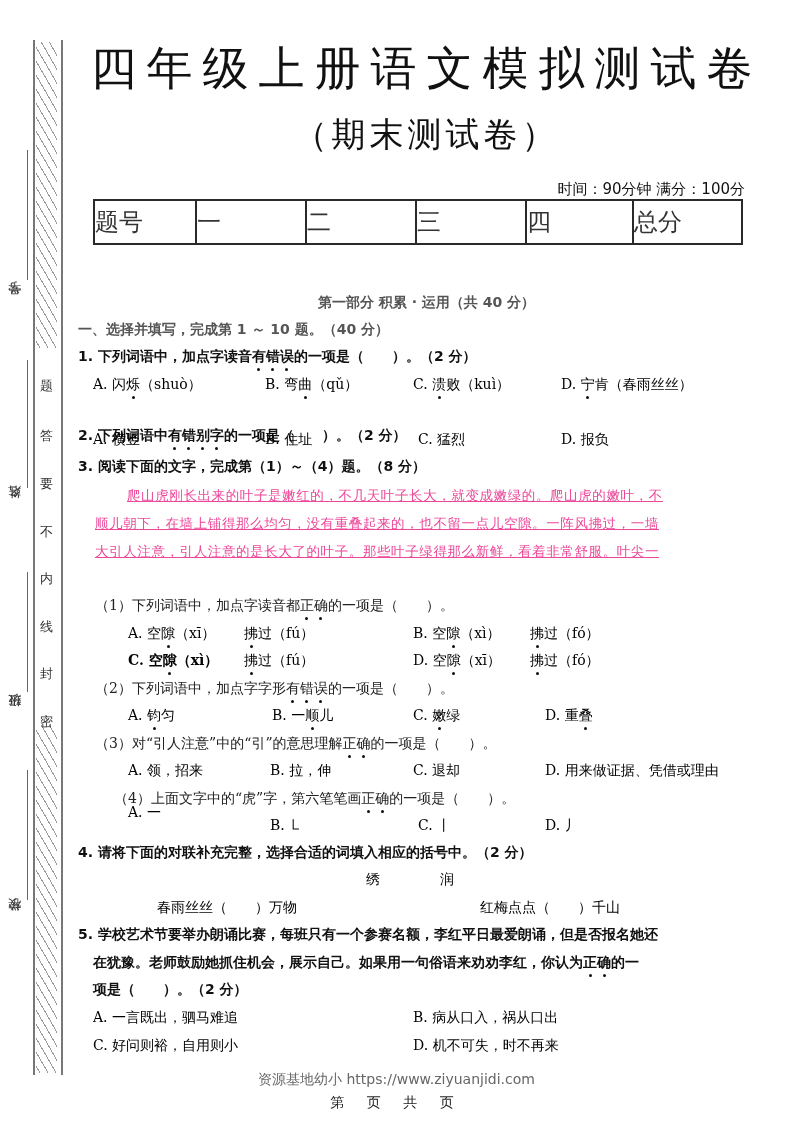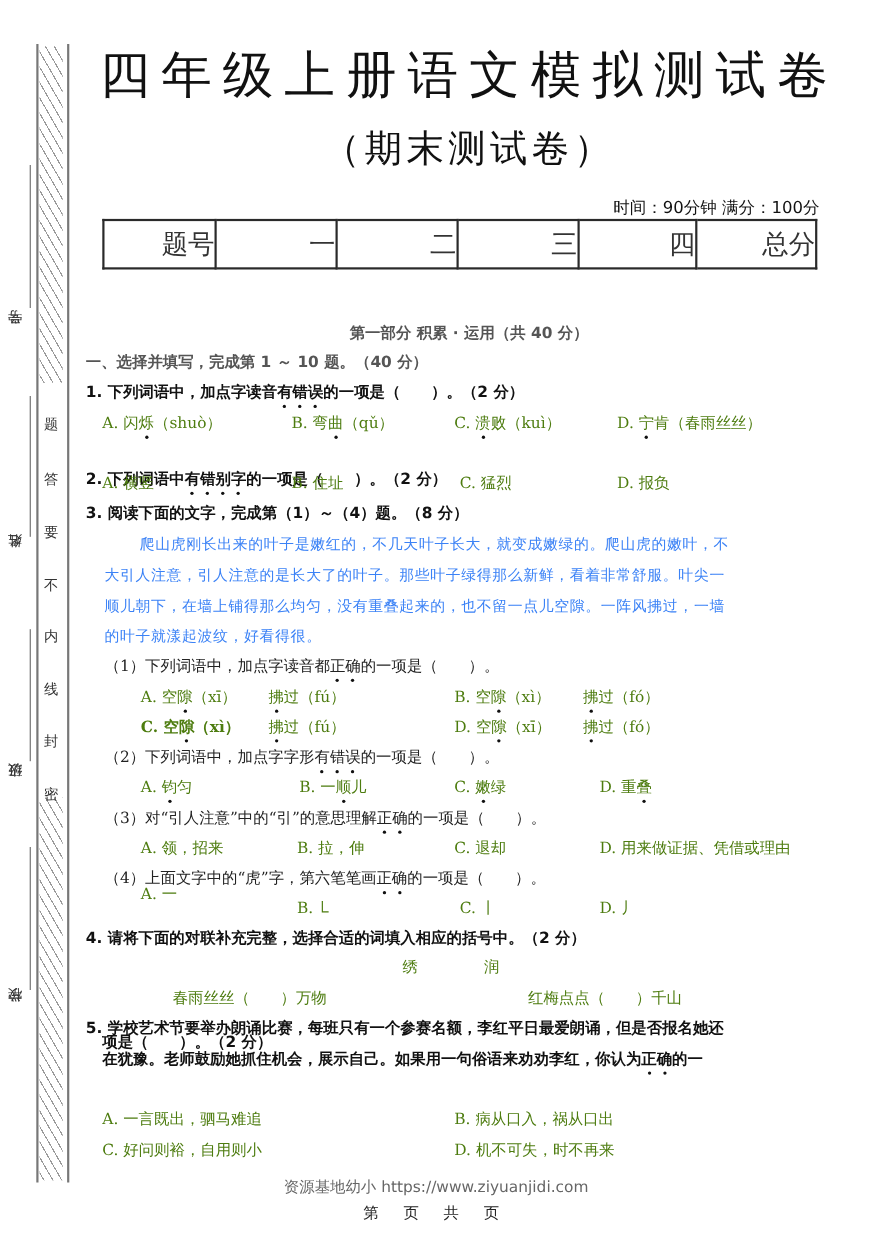--- a/index.html
+++ b/index.html
@@ -17,33 +17,33 @@
      left:6px; width:16px; text-align:center; }
   .side-line { left:27px; width:0; border-left:1.5px solid #666; }
 
   .title { left:60px; top:38px; width:733px; text-align:center; font-size:46px; letter-spacing:10px;
      font-family:"DejaVu Sans","Liberation Sans",sans-serif; font-weight:400; color:#111; }
   .subtitle { left:60px; top:112px; width:733px; text-align:center; font-size:34px; letter-spacing:4px;
      font-family:"DejaVu Sans","Liberation Sans",sans-serif; color:#111; }
   .timeinfo { right:48px; top:180px; font-size:15px; font-family:"DejaVu Sans","Liberation Sans",sans-serif; color:#111; }
 
   table.score { position:absolute; left:93px; top:199px; border-collapse:collapse; }
-  table.score td { border:2px solid #2a2a2a; height:42px; text-align:right; font-size:24px; color:#333;
+  table.score td { border:2px solid #2a2a2a; height:42px; text-align:left; font-size:24px; color:#333;
      font-family:"DejaVu Sans","Liberation Sans",sans-serif; padding:0;margin-left:48px; }
 
   .part-title { left:60px; width:733px; top:294px; text-align:center; font-size:14px; font-weight:bold; color:#555;
      font-family:"DejaVu Sans","Liberation Sans",sans-serif; }
   .sec-title { left:78px; top:321px; font-size:14px; font-weight:bold; color:#555;
      font-family:"DejaVu Sans","Liberation Sans",sans-serif; }
   .q { left:78px; font-size:14px; font-weight:bold; color:#111;
      font-family:"DejaVu Sans","Liberation Sans",sans-serif; white-space:nowrap; }
-  .opt { font-size:14px; color:#4d7c0f; white-space:nowrap; font-family:"DejaVu Serif","Liberation Serif",serif; }
+  .opt { font-size:14px; color:#000000; white-space:nowrap; font-family:"DejaVu Serif","Liberation Serif",serif; }
   .sub { left:95px; font-size:14px; color:#222; white-space:nowrap; font-family:"DejaVu Serif","Liberation Serif",serif; }
-  .passage { left:95px; width:650px; font-size:13.5px; color:#3b82f6; line-height:28px;
-     font-family:"DejaVu Serif","Liberation Serif",serif; letter-spacing:0.6px; }
+  .passage { left:95px; width:650px; font-size:13.5px; color:#ec4899; line-height:28px;
+     font-family:"DejaVu Serif","Liberation Serif",serif; letter-spacing:0.6px;text-decoration:underline; }
   .dot { display:inline-block; position:relative; }
   .dot::after { content:""; position:absolute; left:50%; bottom:-5px; width:3px; height:3px; margin-left:-1.5px;
      background:#111; border-radius:50%; }
   .footer1 { left:0; width:793px; top:1071px; text-align:center; font-size:14px; color:#666;
      font-family:"DejaVu Sans","Liberation Sans",sans-serif; }
   .footer2 { left:0; width:793px; top:1094px; text-align:center; font-size:14px; color:#222; letter-spacing:9px;
      font-family:"DejaVu Sans","Liberation Sans",sans-serif; }
 </style>
 </head>
 <body>
@@ -102,23 +102,22 @@
   <span>2. 下列词语中</span><span><span class="dot">有</span><span class="dot">错</span><span class="dot">别</span><span class="dot">字</span></span><span>的一项是（　　）。（2 分）</span>
 </div>
 <div class="abs opt" style="left:93px;top:431px;">A. 横竖</div>
 <div class="abs opt" style="left:265px;top:431px;">B. 住址</div>
 <div class="abs opt" style="left:418px;top:431px;">C. 猛烈</div>
 <div class="abs opt" style="left:561px;top:431px;">D. 报负</div>
 
 <div class="abs q" style="top:458px;">3. 阅读下面的文字，完成第（1）～（4）题。（8 分）</div>
 <div class="abs passage" style="top:481px;">
   <div style="text-indent:32px;">爬山虎刚长出来的叶子是嫩红的，不几天叶子长大，就变成嫩绿的。爬山虎的嫩叶，不</div>
+  <div>顺儿朝下，在墙上铺得那么均匀，没有重叠起来的，也不留一点儿空隙。一阵风拂过，一墙</div>
   <div>大引人注意，引人注意的是长大了的叶子。那些叶子绿得那么新鲜，看着非常舒服。叶尖一</div>
-  <div>顺儿朝下，在墙上铺得那么均匀，没有重叠起来的，也不留一点儿空隙。一阵风拂过，一墙</div>
-  <div>的叶子就漾起波纹，好看得很。</div>
 </div>
 
 <div class="abs sub" style="top:597px;"><span>（1）下列词语中，加点字读音都</span><span class="dot">正</span><span class="dot">确</span><span>的一项是（　　）。</span></div>
 <div class="abs opt" style="left:128px;top:625px;">A. 空<span class="dot">隙</span>（xī）</div>
 <div class="abs opt" style="left:244px;top:625px;"><span class="dot">拂</span>过（fú）</div>
 <div class="abs opt" style="left:413px;top:625px;">B. 空<span class="dot">隙</span>（xì）</div>
 <div class="abs opt" style="left:530px;top:625px;"><span class="dot">拂</span>过（fó）</div>
 <div class="abs opt" style="left:128px;top:652px;font-weight:bold;">C. 空<span class="dot">隙</span>（xì）</div>
 <div class="abs opt" style="left:244px;top:652px;"><span class="dot">拂</span>过（fú）</div>
 <div class="abs opt" style="left:413px;top:652px;">D. 空<span class="dot">隙</span>（xī）</div>
@@ -129,34 +128,34 @@
 <div class="abs opt" style="left:272px;top:707px;">B. 一<span class="dot">顺</span>儿</div>
 <div class="abs opt" style="left:413px;top:707px;">C. <span class="dot">嫩</span>绿</div>
 <div class="abs opt" style="left:545px;top:707px;">D. 重<span class="dot">叠</span></div>
 
 <div class="abs sub" style="top:735px;"><span>（3）对“引人注意”中的“引”的意思理解</span><span class="dot">正</span><span class="dot">确</span><span>的一项是（　　）。</span></div>
 <div class="abs opt" style="left:128px;top:762px;">A. 领，招来</div>
 <div class="abs opt" style="left:270px;top:762px;">B. 拉，伸</div>
 <div class="abs opt" style="left:413px;top:762px;">C. 退却</div>
 <div class="abs opt" style="left:545px;top:762px;">D. 用来做证据、凭借或理由</div>
 
-<div class="abs sub" style="top:790px;"><span>（4）上面文字中的“虎”字，第六笔笔画</span><span class="dot">正</span><span class="dot">确</span><span>的一项是（　　）。</span></div>
+<div class="abs sub" style="top:790px;margin-left:19px;"><span>（4）上面文字中的“虎”字，第六笔笔画</span><span class="dot">正</span><span class="dot">确</span><span>的一项是（　　）。</span></div>
 <div class="abs opt" style="left:128px;top:804px;">A. 一</div>
 <div class="abs opt" style="left:270px;top:817px;">B. ㇄</div>
 <div class="abs opt" style="left:418px;top:817px;">C. 丨</div>
 <div class="abs opt" style="left:545px;top:817px;text-align:right;">D. 丿</div>
 
 <div class="abs q" style="top:844px;">4. 请将下面的对联补充完整，选择合适的词填入相应的括号中。（2 分）</div>
 <div class="abs opt" style="left:366px;top:871px;">绣</div>
 <div class="abs opt" style="left:440px;top:871px;">润</div>
 <div class="abs opt" style="left:157px;top:899px;">春雨丝丝（　　）万物</div>
 <div class="abs opt" style="left:480px;top:899px;">红梅点点（　　）千山</div>
 
 <div class="abs q" style="top:926px;">5. 学校艺术节要举办朗诵比赛，每班只有一个参赛名额，李红平日最爱朗诵，但是否报名她还</div>
 <div class="abs q" style="left:93px;top:954px;"><span>在犹豫。老师鼓励她抓住机会，展示自己。如果用一句俗语来劝劝李红，你认为</span><span class="dot">正</span><span class="dot">确</span><span>的一</span></div>
-<div class="abs q" style="left:93px;top:939px;">项是（　　）。（2 分）</div>
+<div class="abs q" style="left:93px;top:981px;">项是（　　）。（2 分）</div>
 <div class="abs opt" style="left:93px;top:1009px;">A. 一言既出，驷马难追</div>
 <div class="abs opt" style="left:413px;top:1009px;">B. 病从口入，祸从口出</div>
 <div class="abs opt" style="left:93px;top:1037px;">C. 好问则裕，自用则小</div>
 <div class="abs opt" style="left:413px;top:1037px;">D. 机不可失，时不再来</div>
 
 <div class="abs footer1">资源基地幼小 https://www.ziyuanjidi.com</div>
 <div class="abs footer2">第 页 共 页</div>
 
 </body></html>

